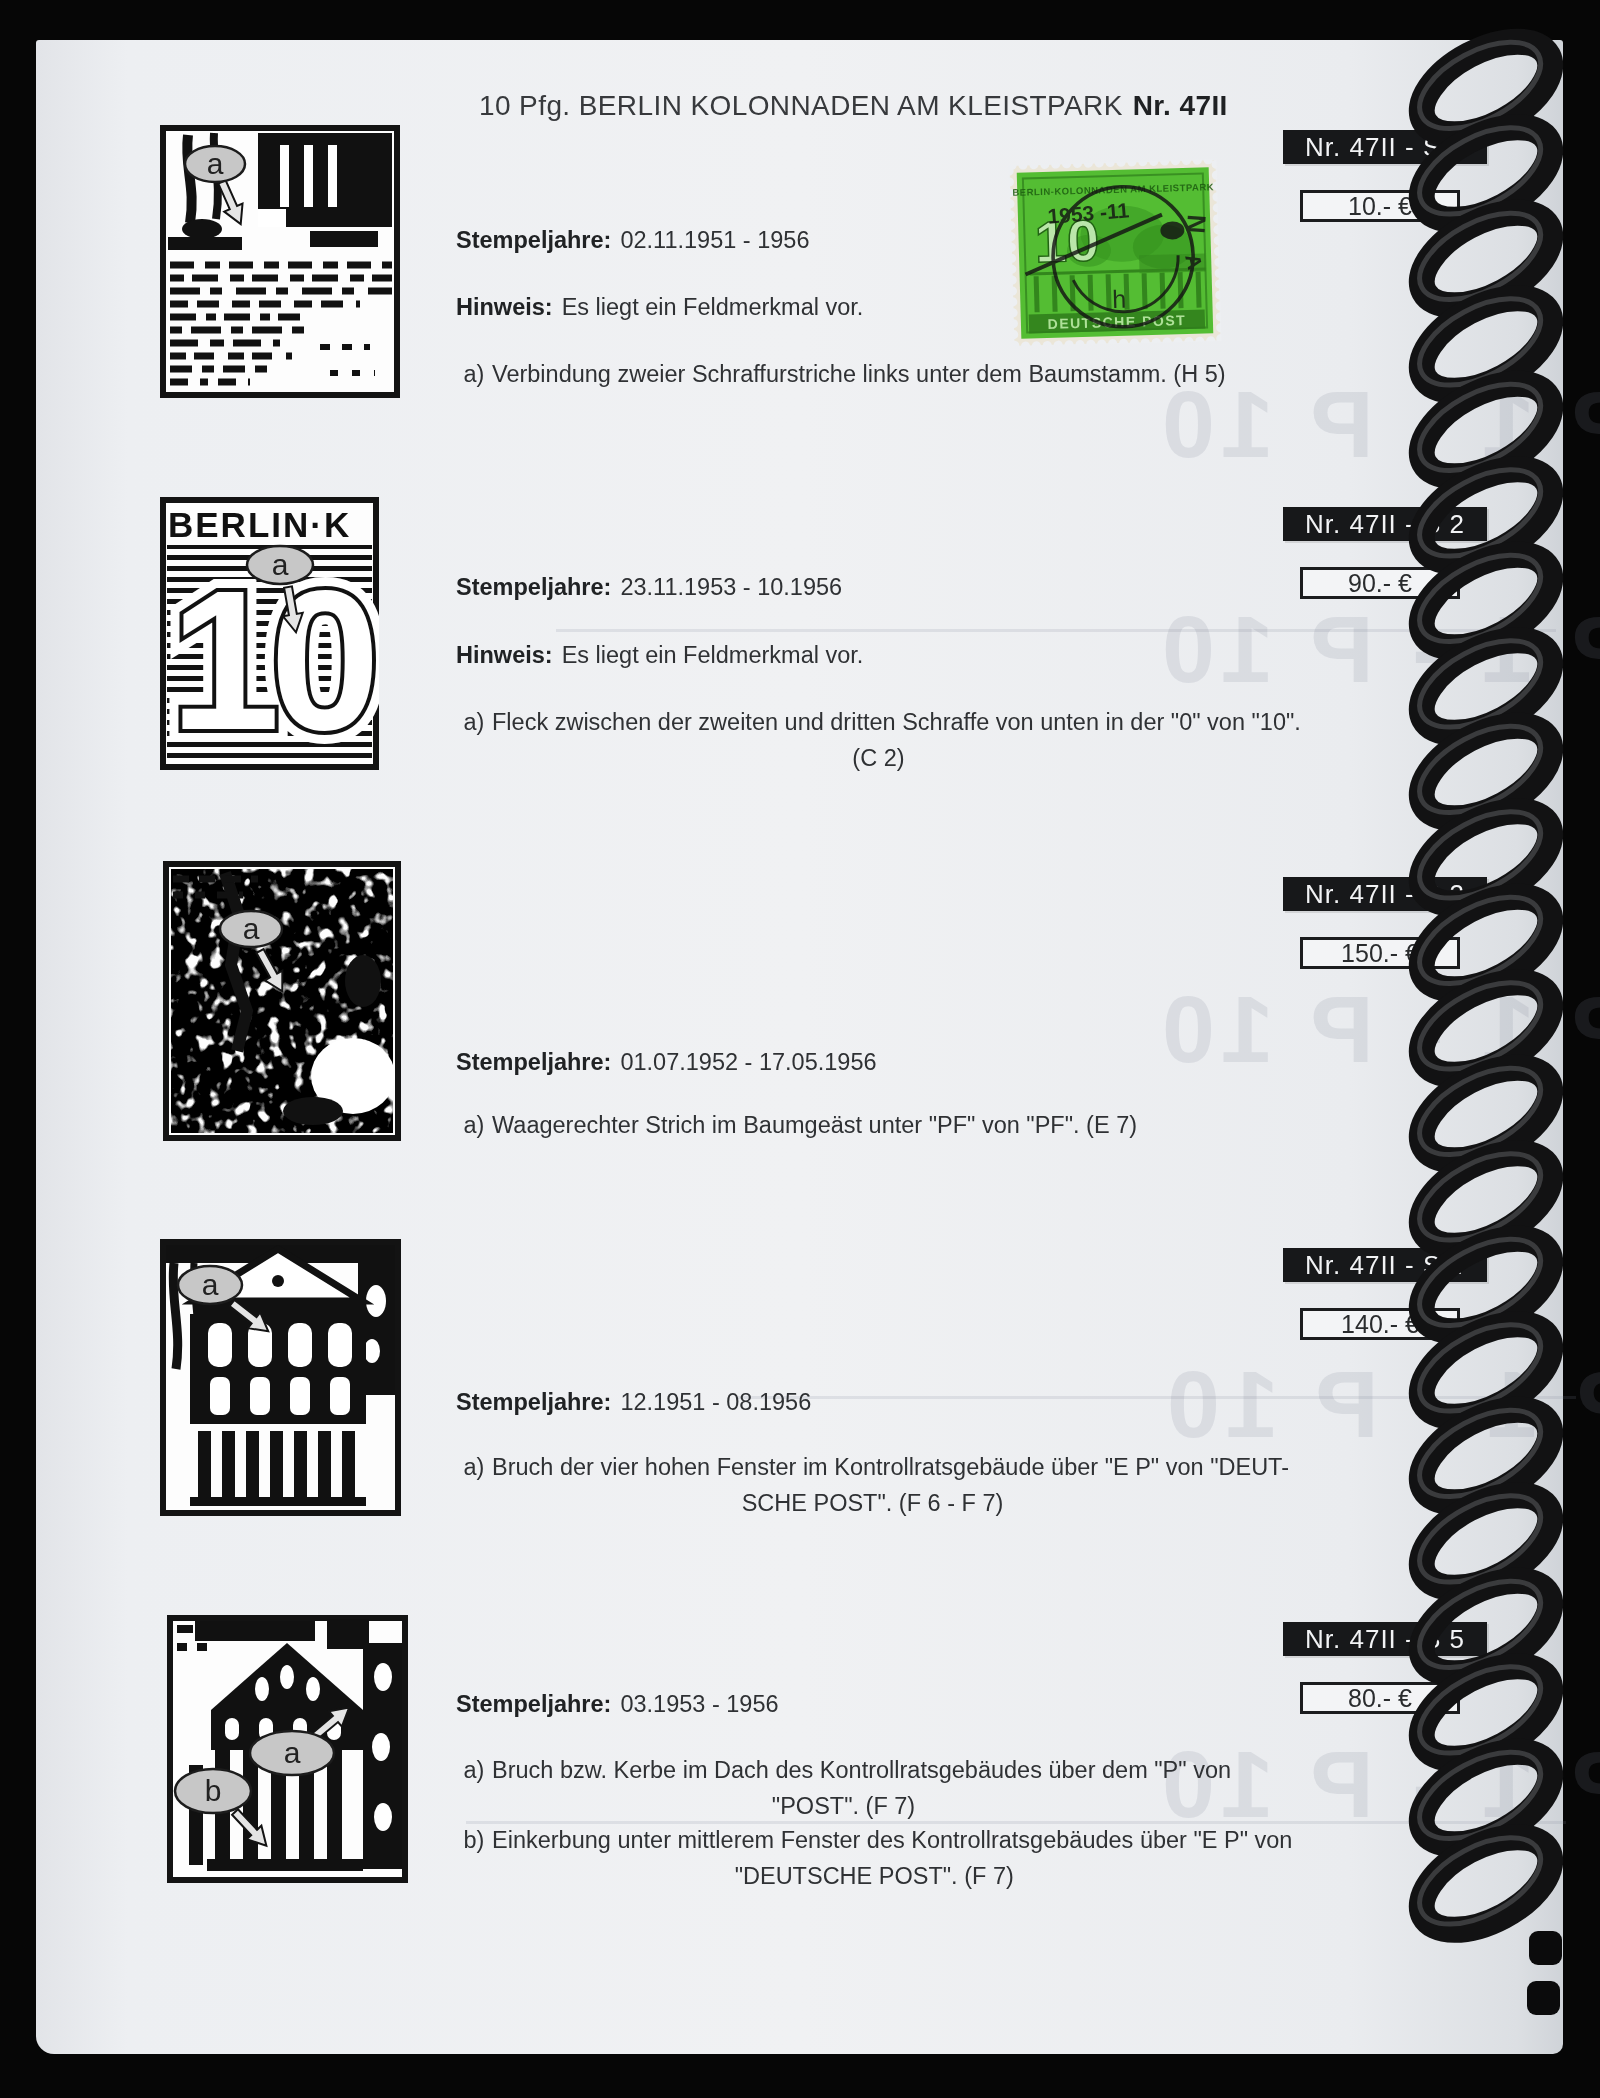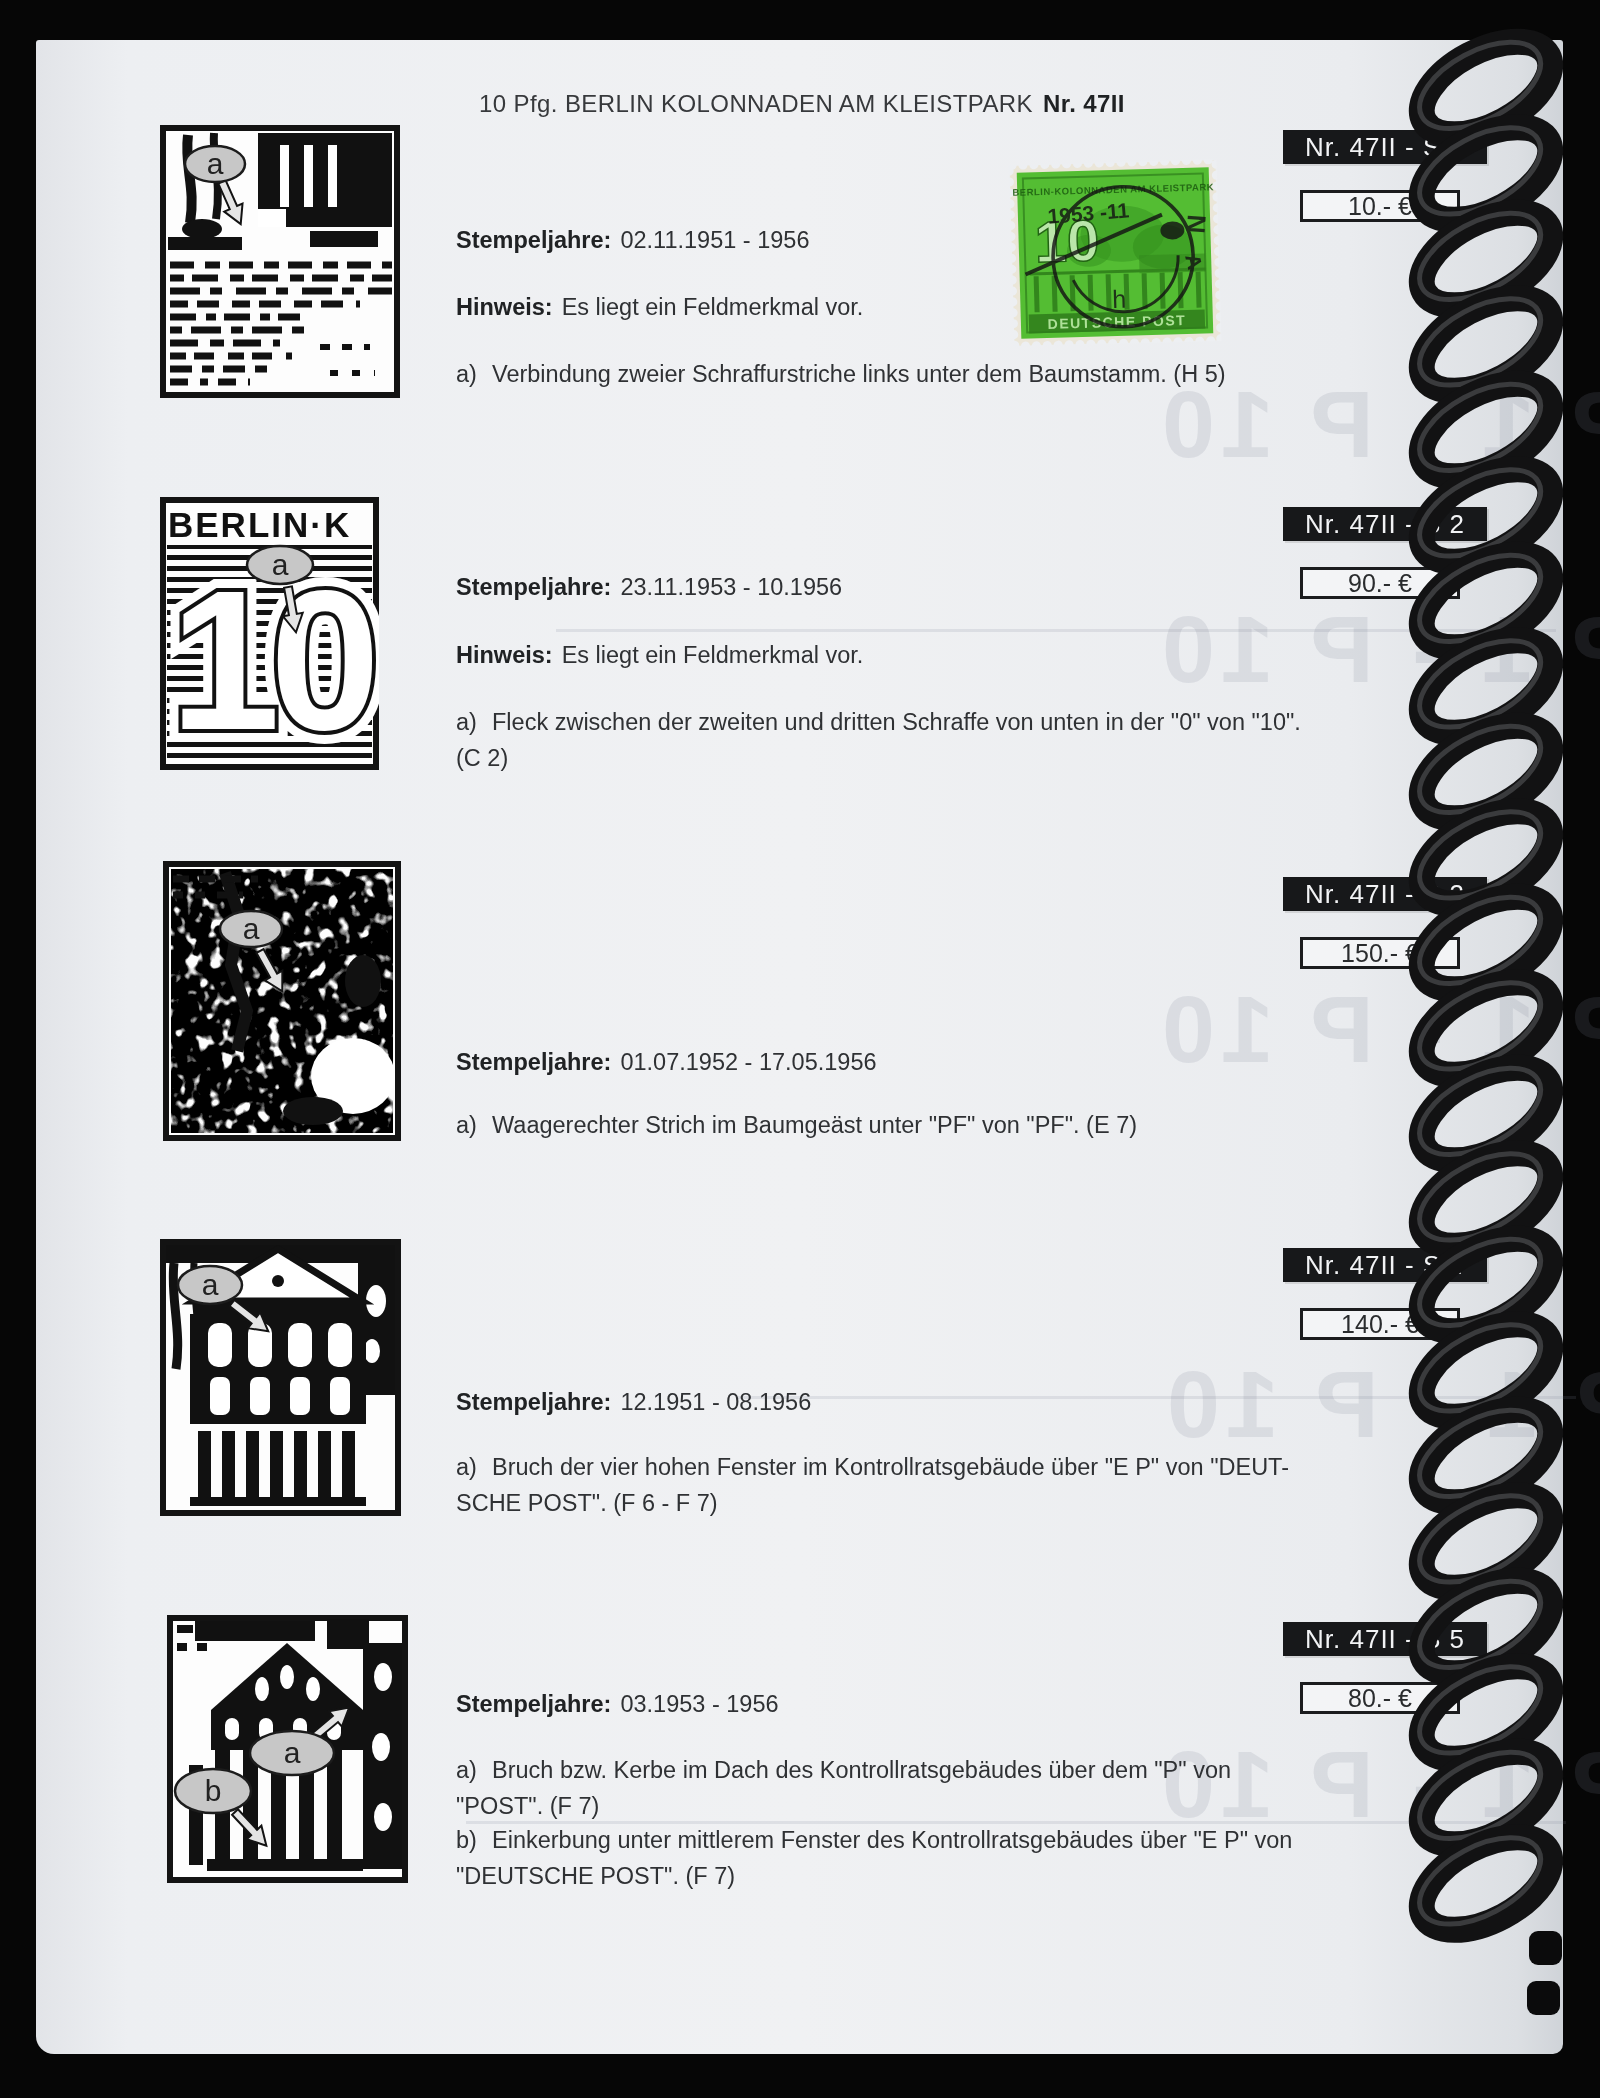--- a/index.html
+++ b/index.html
@@ -7,36 +7,36 @@
     width:1600px;height:2098px;position:relative;overflow:hidden;
     background:#060606;
     font-family:"Liberation Sans", sans-serif;
   }
   .page{
     position:absolute;left:36px;top:40px;width:1527px;height:2014px;
     background:linear-gradient(90deg,#e2e4e8 0%,#edeff2 6%,#f0f1f3 50%,#eaecef 86%,#dcdfe3 97%,#cfd3d8 100%);
     border-radius:3px 3px 10px 18px;
   }
   .title{
-    position:absolute;left:443px;top:50px;font-size:24px;color:#37393c;letter-spacing:.4px;white-space:nowrap;
+    position:absolute;left:443px;top:50px;font-size:28px;color:#37393c;letter-spacing:.4px;white-space:nowrap;
   }
   .title b{color:#1f2123;margin-left:10px;}
   .labelbox{
     position:absolute;left:1220px;width:204px;height:34px;background:#17181a;color:#f2f3f5;
     font-size:26px;display:flex;align-items:center;justify-content:center;letter-spacing:1px;
     box-shadow:2px 2px 0 rgba(0,0,0,.10);
     margin-left:27px;
   }
   .pricebox{
     position:absolute;left:1264px;width:160px;height:32px;background:#f3f4f6;
     border:3px solid #1b1c1e;box-sizing:border-box;color:#2a2c2e;font-size:25px;
     display:flex;align-items:center;justify-content:center;margin-top:27px;
   }
   .tline{
-    position:absolute;left:420px;font-size:23.5px;line-height:29px;color:#2f3134;white-space:nowrap;
+    position:absolute;left:420px;font-size:23.5px;line-height:29px;color:#2f3134;white-space:nowrap;text-align:center;
   }
   .tline b{color:#202224;margin-right:9px;}
   .item .marker{display:inline-block;width:36px;}
   .item .cont{margin-top:7px;}
   .detail{position:absolute;}
   .stampwrap{position:absolute;left:975px;top:122px;width:208px;height:182px;transform:rotate(-1.6deg);}
   .ghost{
     position:absolute;font-weight:bold;font-size:95px;letter-spacing:6px;white-space:nowrap;
     color:rgba(122,132,150,.16);transform:scaleX(-1);
   }

